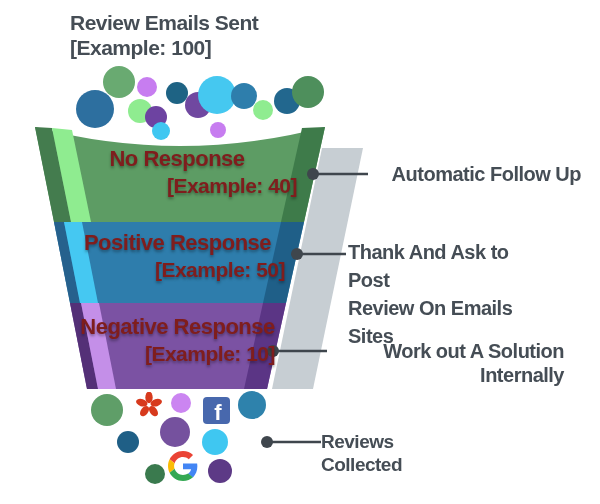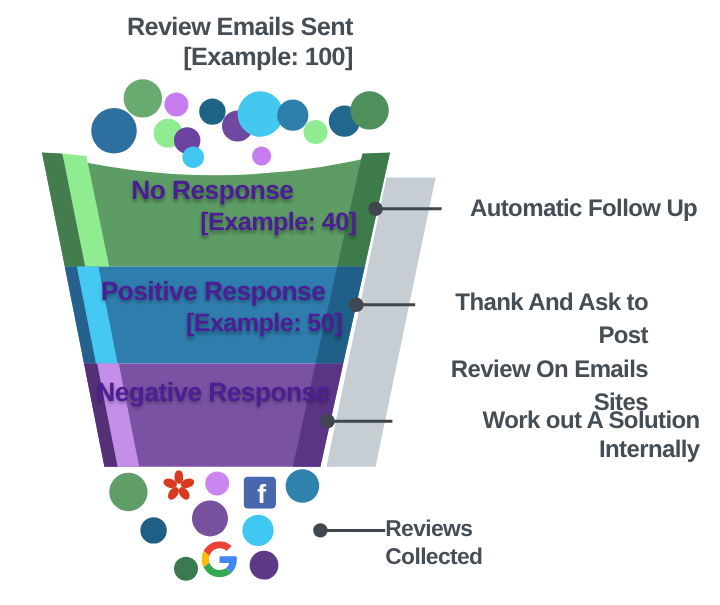--- a/index.html
+++ b/index.html
@@ -2,33 +2,33 @@
 <html><head>
 <meta charset="utf-8">
 <style>
   html,body{margin:0;padding:0;background:#ffffff;}
   #canvas{position:relative;width:600px;height:504px;overflow:hidden;
           font-family:"Liberation Sans",sans-serif;}
   #art{position:absolute;left:0;top:0;z-index:1;}
   .icon-svg{position:absolute;z-index:2;}
   .txt{position:absolute;z-index:3;font-weight:bold;letter-spacing:-0.5px;text-align:right;}
   .dark{color:#454d55;}
-  .title{left:70px;top:10px;width:224px;text-align:right;
+  .title{left:70px;top:10px;width:224px;text-align:left;
          font-size:21px;line-height:25px;}
-  .stage{text-align:center;color:#4c1d95;
+  .stage{text-align:center;color:#7f1d1d;
          text-shadow:0 2px 3px rgba(0,0,0,0.35);}
   .stage .l1{font-size:22px;line-height:27px;}
   .stage .l2{font-size:21px;line-height:27px;text-align:right;}
   .stage1{left:57px;top:145px;width:240px;}
   .stage2{left:70px;top:229px;width:215px;}
   .stage3{left:80px;top:313px;width:195px;}
   .note{font-size:20px;line-height:24px;}
   .note1{left:371px;top:162px;width:210px;}
-  .note2{left:348px;top:238px;width:192px;text-align:right;line-height:28px;}
-  .note3{left:328px;top:339px;width:255px;}
+  .note2{left:348px;top:238px;width:192px;text-align:left;line-height:28px;}
+  .note3{left:309px;top:339px;width:255px;}
   .note4{left:321px;top:430px;width:150px;text-align:left;font-size:19px;line-height:23px;}
 </style>
 </head>
 <body>
 
 <div id="canvas">
 
   <svg id="art" width="600" height="504" viewBox="0 0 600 504">
 
     <path d="M322,148 L363,148 L313,389 L272,389 Z" fill="#c7ced3"></path>
@@ -119,20 +119,21 @@
   <div class="txt stage stage1">
     <div class="l1">No Response</div>
     <div class="l2">[Example: 40]</div>
   </div>
   <div class="txt stage stage2">
     <div class="l1">Positive Response</div>
     <div class="l2">[Example: 50]</div>
   </div>
   <div class="txt stage stage3">
     <div class="l1">Negative Response</div>
+    <div class="l2">[Example: 10]</div>
   </div>
 
   <div class="txt dark note note1">
     <div>Automatic Follow Up</div>
   </div>
   <div class="txt dark note note2">
     <div>Thank And Ask to Post</div>
     <div>Review On Emails Sites</div>
   </div>
   <div class="txt dark note note3">

